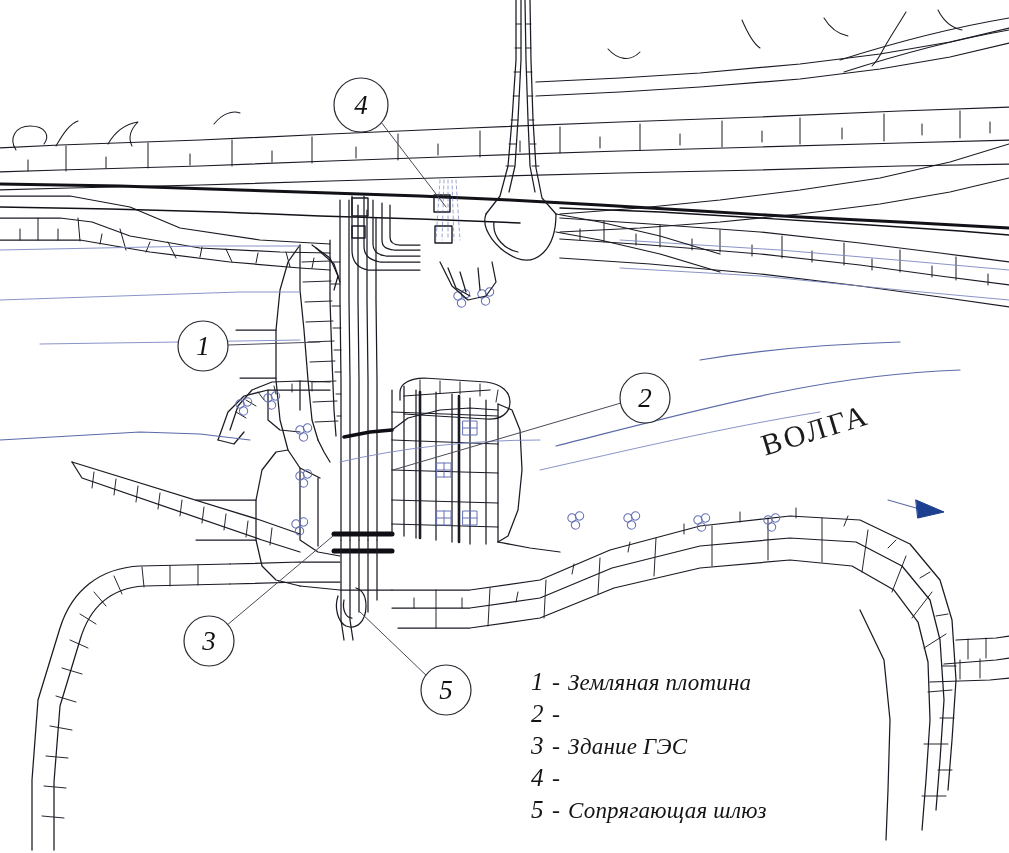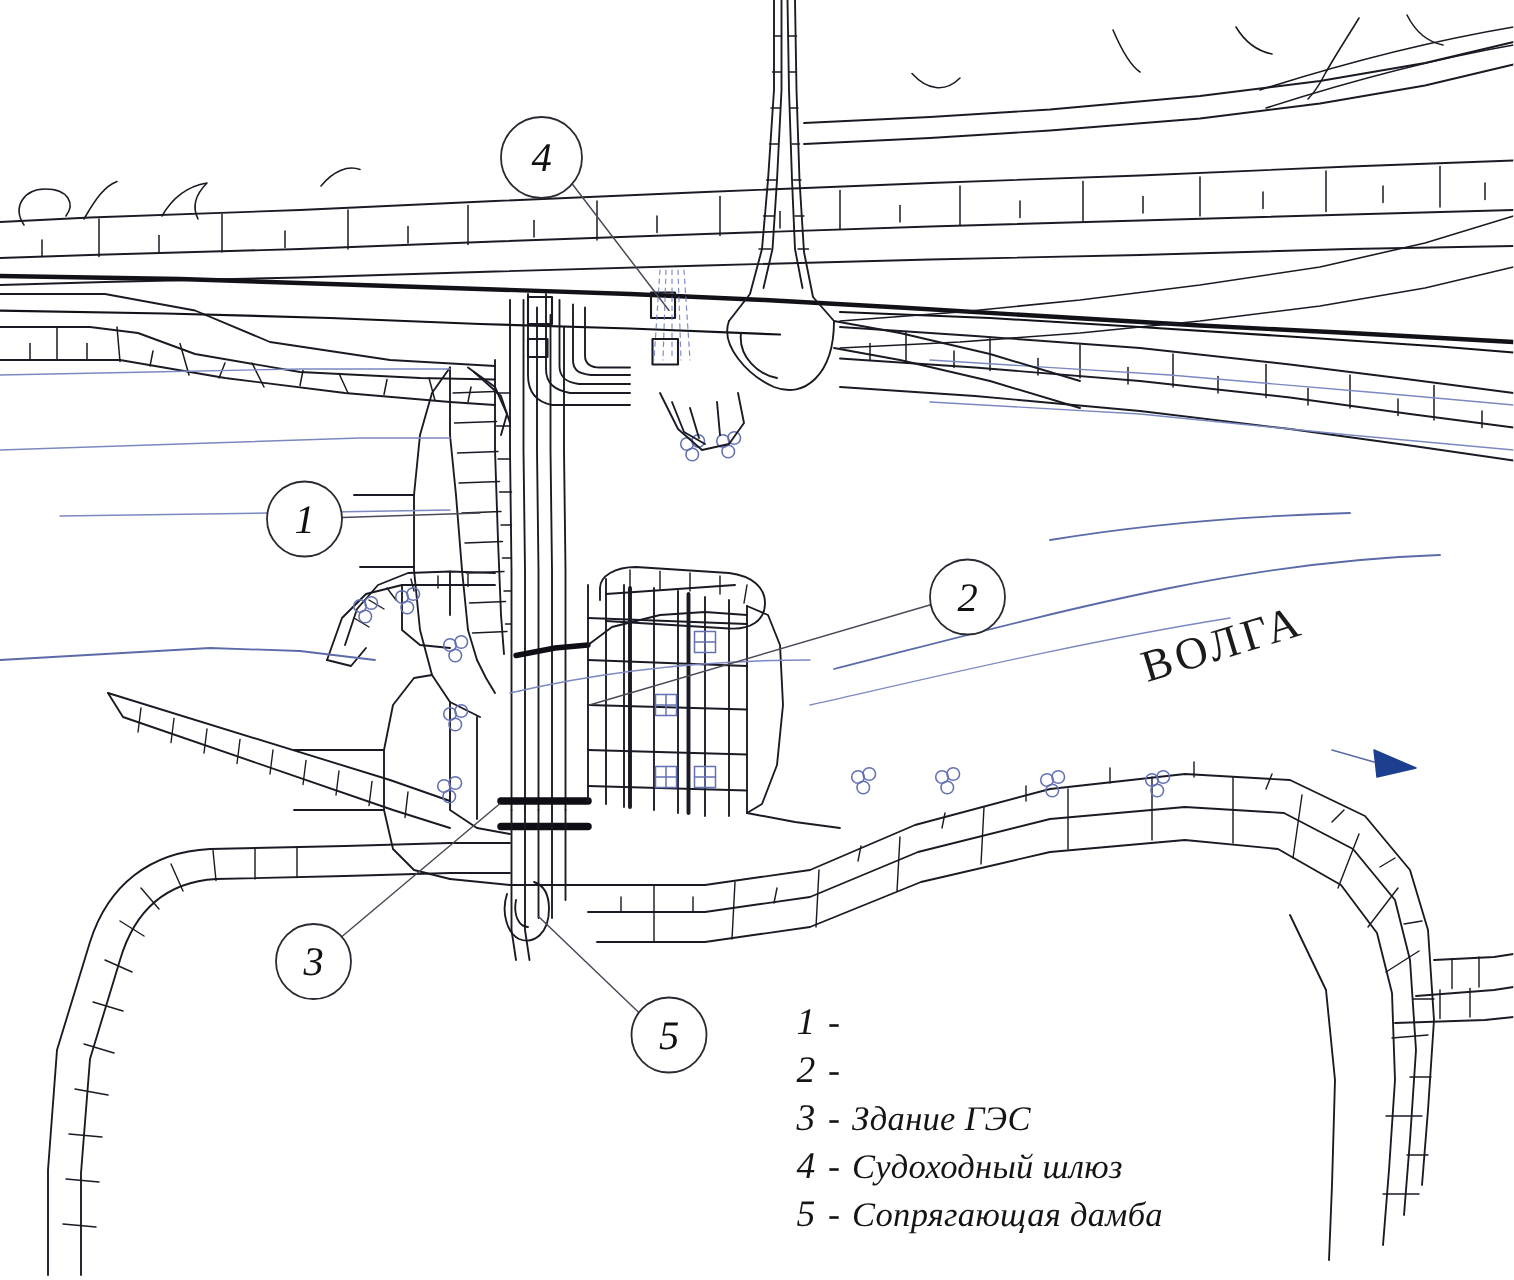--- a/index.html
+++ b/index.html
@@ -552,35 +552,35 @@
   <div class="callout-num" style="left:189px;top:621px;">3</div>
   <div class="callout-num" style="left:341px;top:85px;">4</div>
   <div class="callout-num" style="left:426px;top:670px;">5</div>
 
   <div class="river-label">ВОЛГА</div>
 
   <div class="legend">
     <div class="legend-row">
       <span class="legend-num">1</span>
       <span class="legend-dash">-</span>
+      <span class="legend-label">Земляная плотина</span>
     </div>
     <div class="legend-row">
       <span class="legend-num">2</span>
       <span class="legend-dash">-</span>
     </div>
     <div class="legend-row">
       <span class="legend-num">3</span>
       <span class="legend-dash">-</span>
       <span class="legend-label">Здание ГЭС</span>
     </div>
     <div class="legend-row">
       <span class="legend-num">4</span>
       <span class="legend-dash">-</span>
-      <span class="legend-label">Судоходный шлюз</span>
     </div>
     <div class="legend-row">
       <span class="legend-num">5</span>
       <span class="legend-dash">-</span>
-      <span class="legend-label">Сопрягающая дамба</span>
+      <span class="legend-label">Сопрягающая шлюз</span>
     </div>
   </div>
 
 </div>
 
 </body></html>

